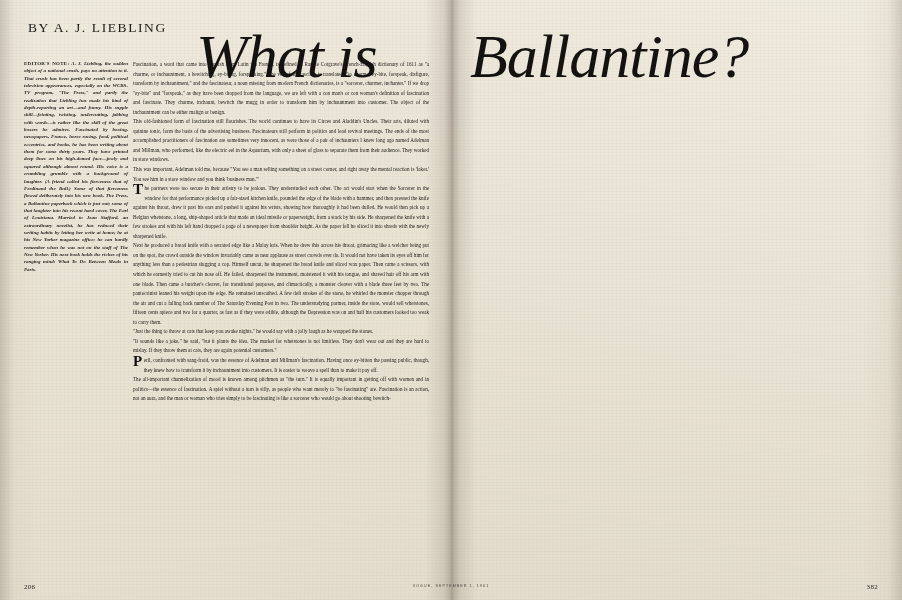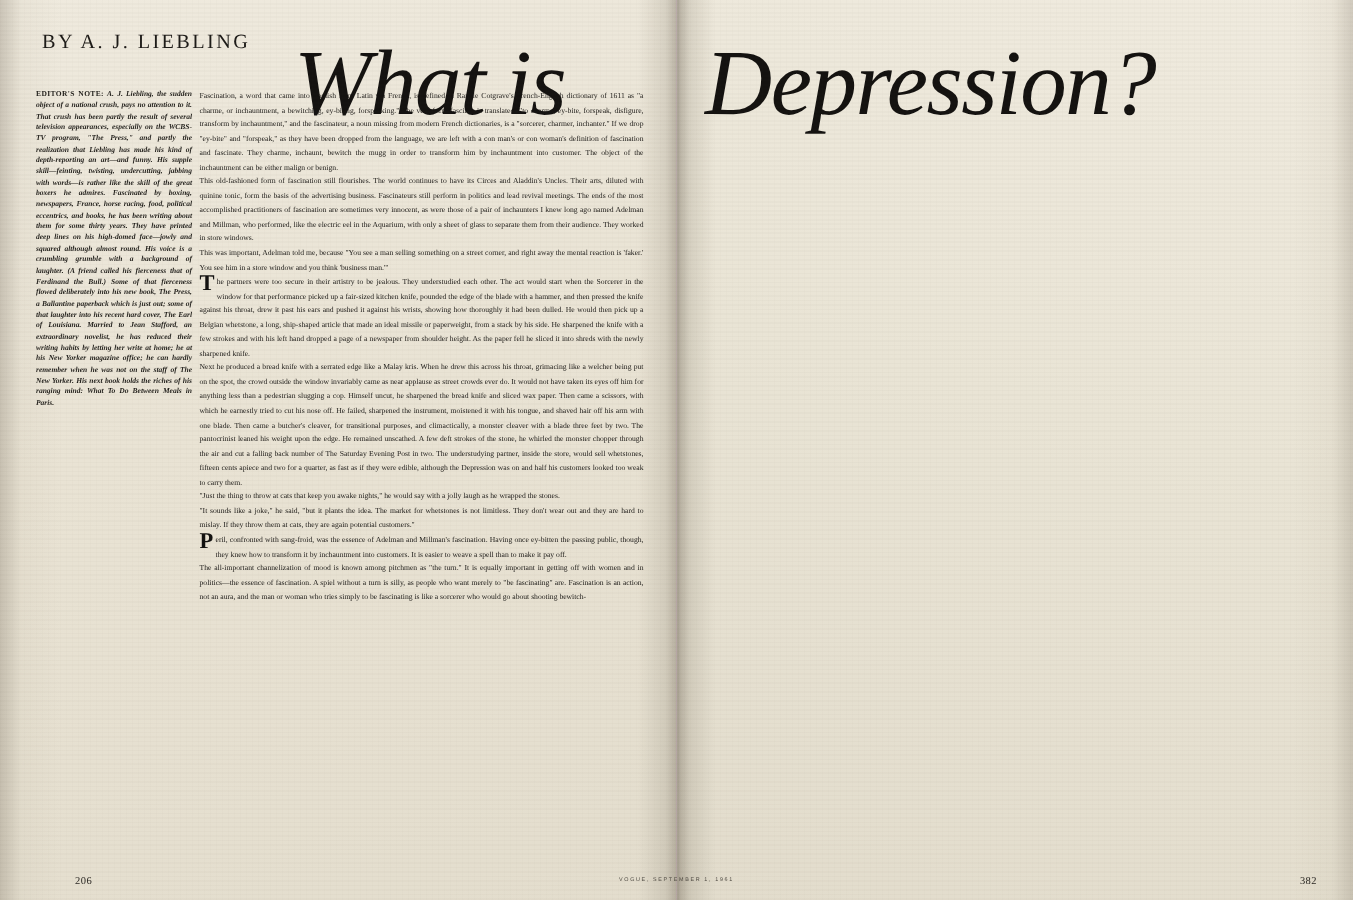--- a/index.html
+++ b/index.html
@@ -154,21 +154,21 @@
 
   
   .folio {
     position: absolute;
     bottom: 9px;
     font-family: "Liberation Serif", serif;
     font-size: 7px;
     color: #2a2723;
     letter-spacing: .3px;
   }
-  .folio-left  { left: 24px; margin-left: 26px; }
+  .folio-left  { left: 24px; }
   .folio-right { right: 24px; }
 
   .imprint {
     position: absolute;
     bottom: 12px;
     left: 50%;
     transform: translateX(-50%);
     font-family: "Liberation Sans", sans-serif;
     font-size: 3.6px;
     letter-spacing: 1.1px;
@@ -204,19 +204,19 @@
 
     <div class="folio folio-left">206</div>
   </div>
 
   <div class="page page-right">
 
     <div class="folio folio-right">382</div>
   </div>
 
   <div class="title-part title-left">What is</div>
-  <div class="title-part title-right">Depression?</div>
+  <div class="title-part title-right">Ballantine?</div>
 
   <div class="imprint">VOGUE, SEPTEMBER 1, 1961</div>
 
   <div class="gutter"></div>
   <div class="grain"></div>
 </div>
 
 </body></html>

